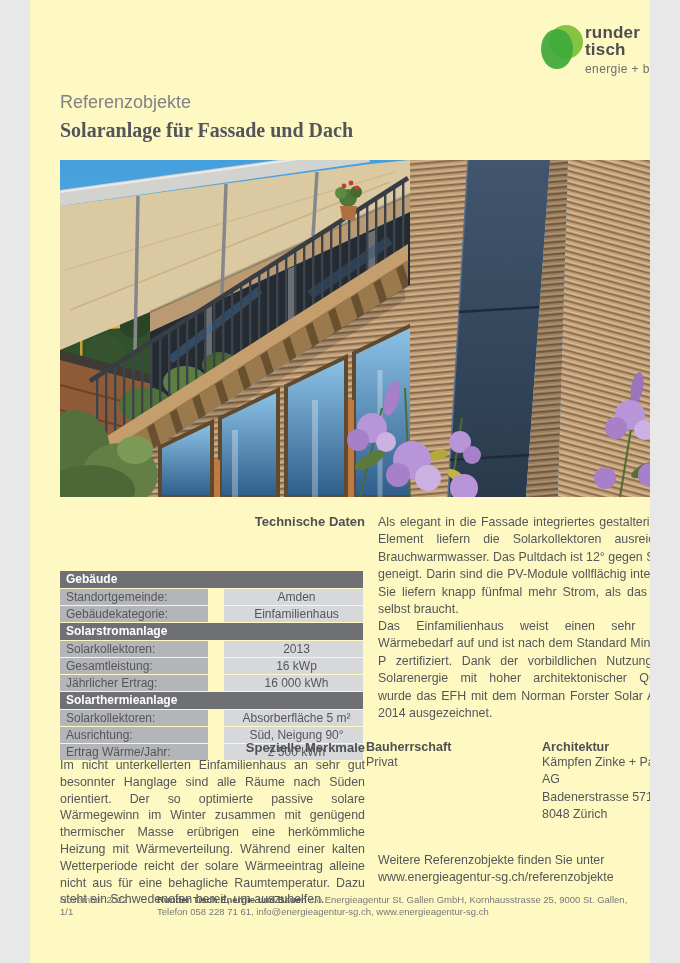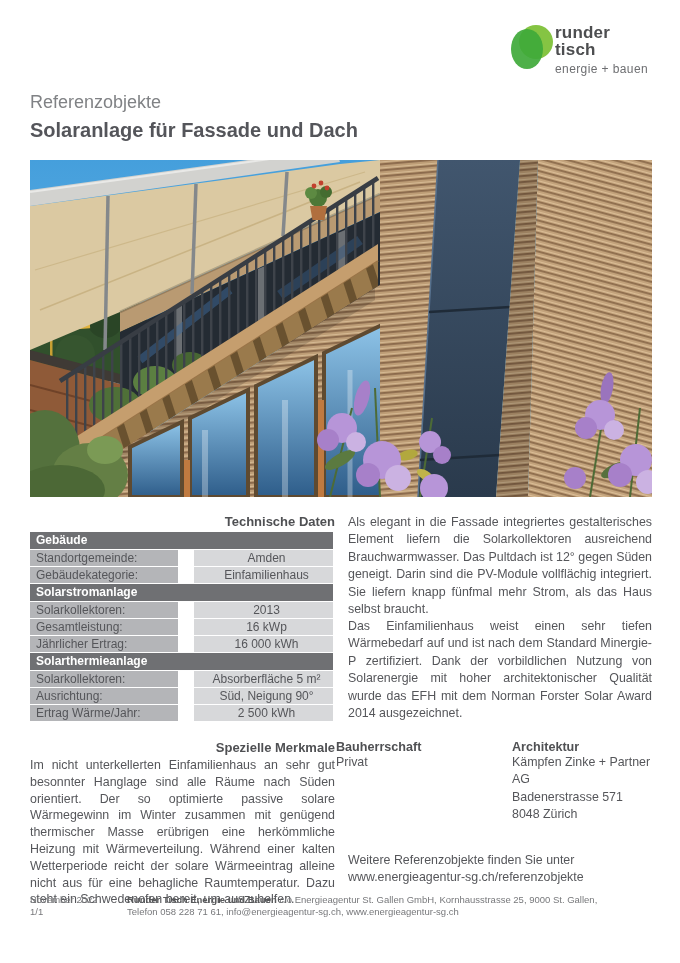--- a/index.html
+++ b/index.html
@@ -1,37 +1,37 @@
 <!DOCTYPE html>
 <html lang="de"><head>
 <meta charset="utf-8">
 <style>
   html,body{margin:0;padding:0;background:#e8e8e8;}
   .page{
-    position:relative;width:680px;height:963px;background:#ffffff;
+    position:relative;width:620px;height:963px;background:#fef9c3;
     font-family:"Liberation Sans", sans-serif;color:#55565a;overflow:hidden;
     margin:0 auto;
   }
   .abs{position:absolute;}
   
   .logo{top:18px;left:503px;width:150px;height:62px;}
   .logo svg{position:absolute;top:0;left:0;}
   .logo-word{position:absolute;left:52px;top:6px;font-weight:bold;font-size:17px;line-height:17px;color:#4d4e50;letter-spacing:.2px;}
   .logo-tag{position:absolute;left:52px;top:44px;font-size:12px;color:#6d6e71;letter-spacing:.4px;white-space:nowrap;}
   .eyebrow{top:92px;left:30px;font-size:18px;color:#808285;}
-  .title{top:119px;left:30px;font-size:20px;font-weight:bold;color:#54555a;}
+  .title{top:119px;left:30px;font-size:20px;font-weight:bold;color:#54555a;font-family:Liberation Serif, serif;}
   
   .photo{top:160px;left:30px;width:622px;height:337px;}
   
   .colL{left:30px;width:305px;text-align:right;}
   .colR{left:348px;width:304px;}
   .h-sec{font-size:13px;font-weight:bold;color:#4f5053;}
   .body-txt{font-size:12.4px;line-height:17.4px;text-align:justify;color:#55565a;}
   
-  .tbl{top:532px;left:30px;width:303px;font-size:12px;}
+  .tbl{top:571px;left:30px;width:303px;font-size:12px;}
   .tbl-h{background:#6f7073;color:#ffffff;font-weight:bold;height:17px;line-height:17px;padding-left:6px;margin-bottom:1px;}
   .tbl-r{display:flex;height:16px;line-height:16px;margin-bottom:1px;}
   .tl{width:142px;background:#b4b5b8;padding-left:6px;margin-right:16px;}
   .tv{flex:1;background:#d7d8da;padding-left:6px;text-align:center;}
   
   .kv-h{font-size:12.6px;font-weight:bold;color:#4f5053;}
   .kv-t{font-size:12.4px;line-height:17.4px;color:#55565a;}
   
   .footer{top:894px;left:30px;width:622px;font-size:9.5px;line-height:12px;color:#77787b;}
   .f-left{position:absolute;left:0;top:0;}

